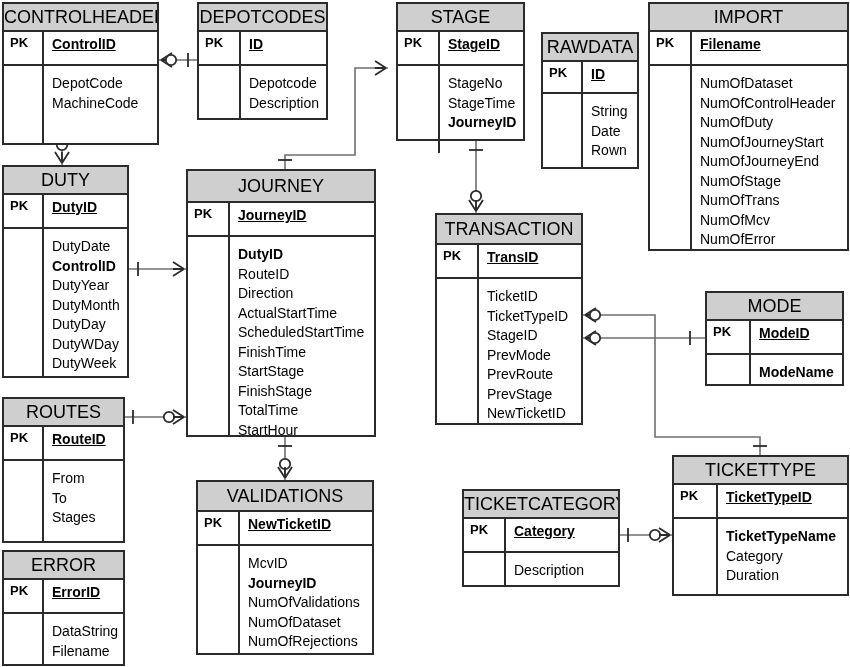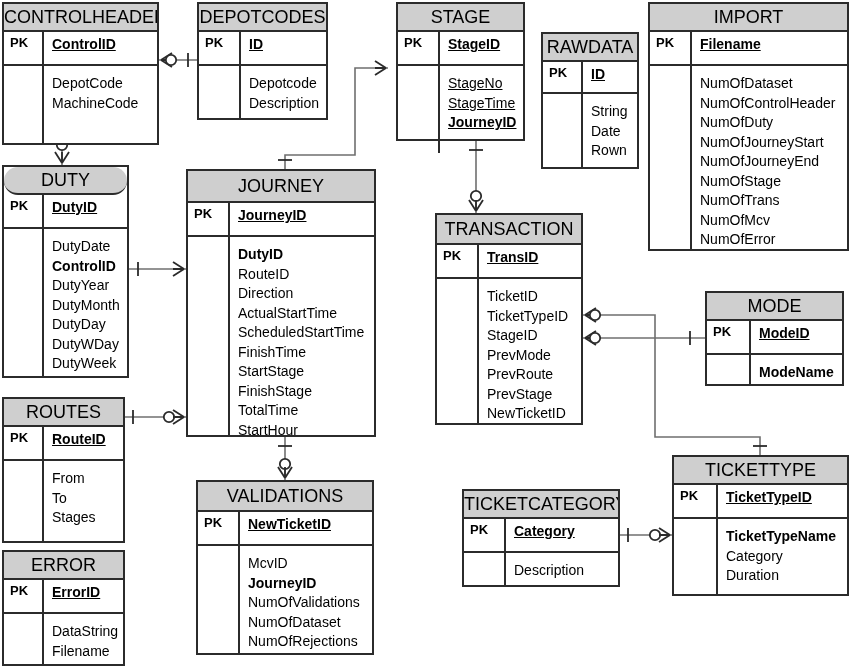--- a/index.html
+++ b/index.html
@@ -133,21 +133,21 @@
             <span class="attr">Description</span>
           </div>
         </div>
       </div>
       <div class="entity" style="left: 396px; top: 2px; width: 129px; height: 139px;">
         <div class="ent-title" style="height: 26px; line-height: 26px;">STAGE</div>
         <div class="ent-row row-key" style="height: 34px;">
           <div class="cell-left" style="width: 42px; flex: 0 0 42px;">PK</div>
           <div class="cell-right"><span class="pk-name">StageID</span></div>
         </div>
-        <div class="ent-row" style="height: 87px; text-decoration: underline;">
+        <div class="ent-row" style="height: 87px;">
           <div class="cell-left" style="width: 42px; flex: 0 0 42px;"></div>
           <div class="cell-right">
             <span class="spacer"></span>
             <span class="attr">StageNo</span>
             <span class="attr">StageTime</span>
             <span class="attr fk">JourneyID</span>
           </div>
         </div>
       </div>
       <div class="entity" style="left: 541px; top: 32px; width: 98px; height: 137px;">
@@ -182,21 +182,21 @@
             <span class="attr">NumOfJourneyStart</span>
             <span class="attr">NumOfJourneyEnd</span>
             <span class="attr">NumOfStage</span>
             <span class="attr">NumOfTrans</span>
             <span class="attr">NumOfMcv</span>
             <span class="attr">NumOfError</span>
           </div>
         </div>
       </div>
       <div class="entity" style="left: 2px; top: 165px; width: 127px; height: 213px;">
-        <div class="ent-title" style="height: 26px; line-height: 26px; border-radius: 14px;">DUTY</div>
+        <div class="ent-title" style="height: 26px; line-height: 26px;">DUTY</div>
         <div class="ent-row row-key" style="height: 34px;">
           <div class="cell-left" style="width: 40px; flex: 0 0 40px;">PK</div>
           <div class="cell-right"><span class="pk-name">DutyID</span></div>
         </div>
         <div class="ent-row" style="height: 149px;">
           <div class="cell-left" style="width: 40px; flex: 0 0 40px;"></div>
           <div class="cell-right">
             <span class="spacer"></span>
             <span class="attr">DutyDate</span>
             <span class="attr fk">ControlID</span>

